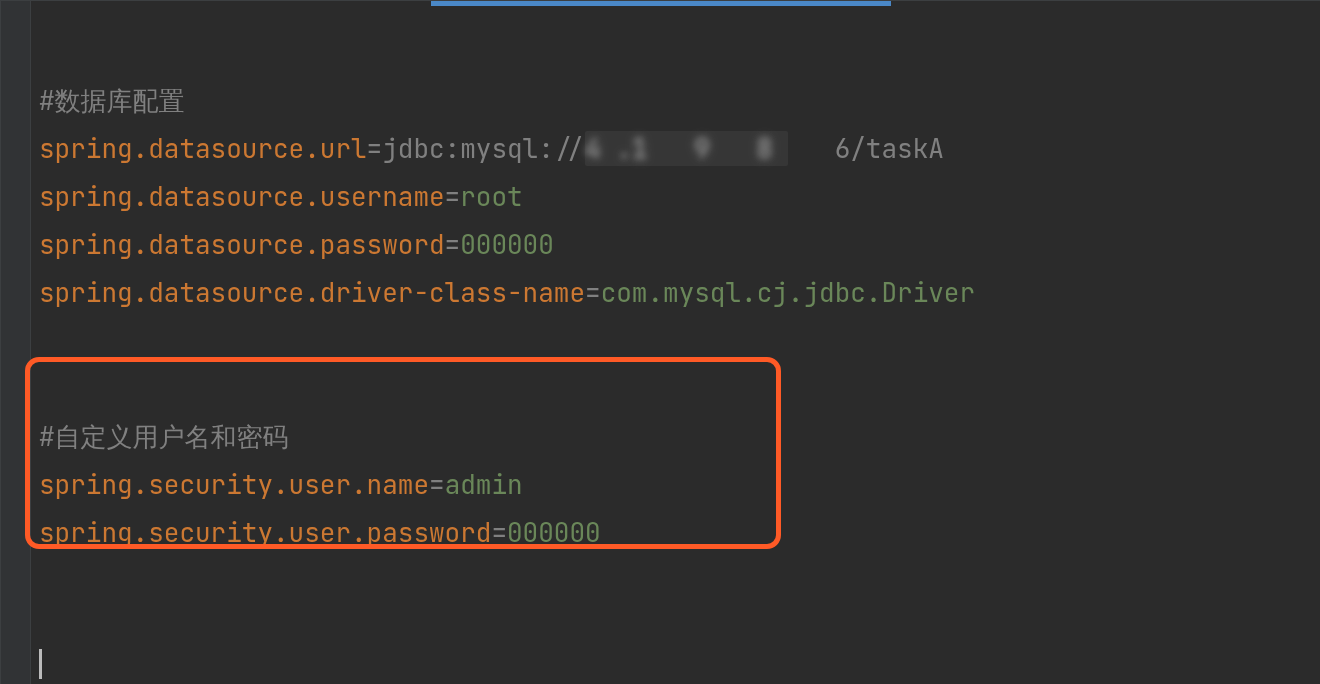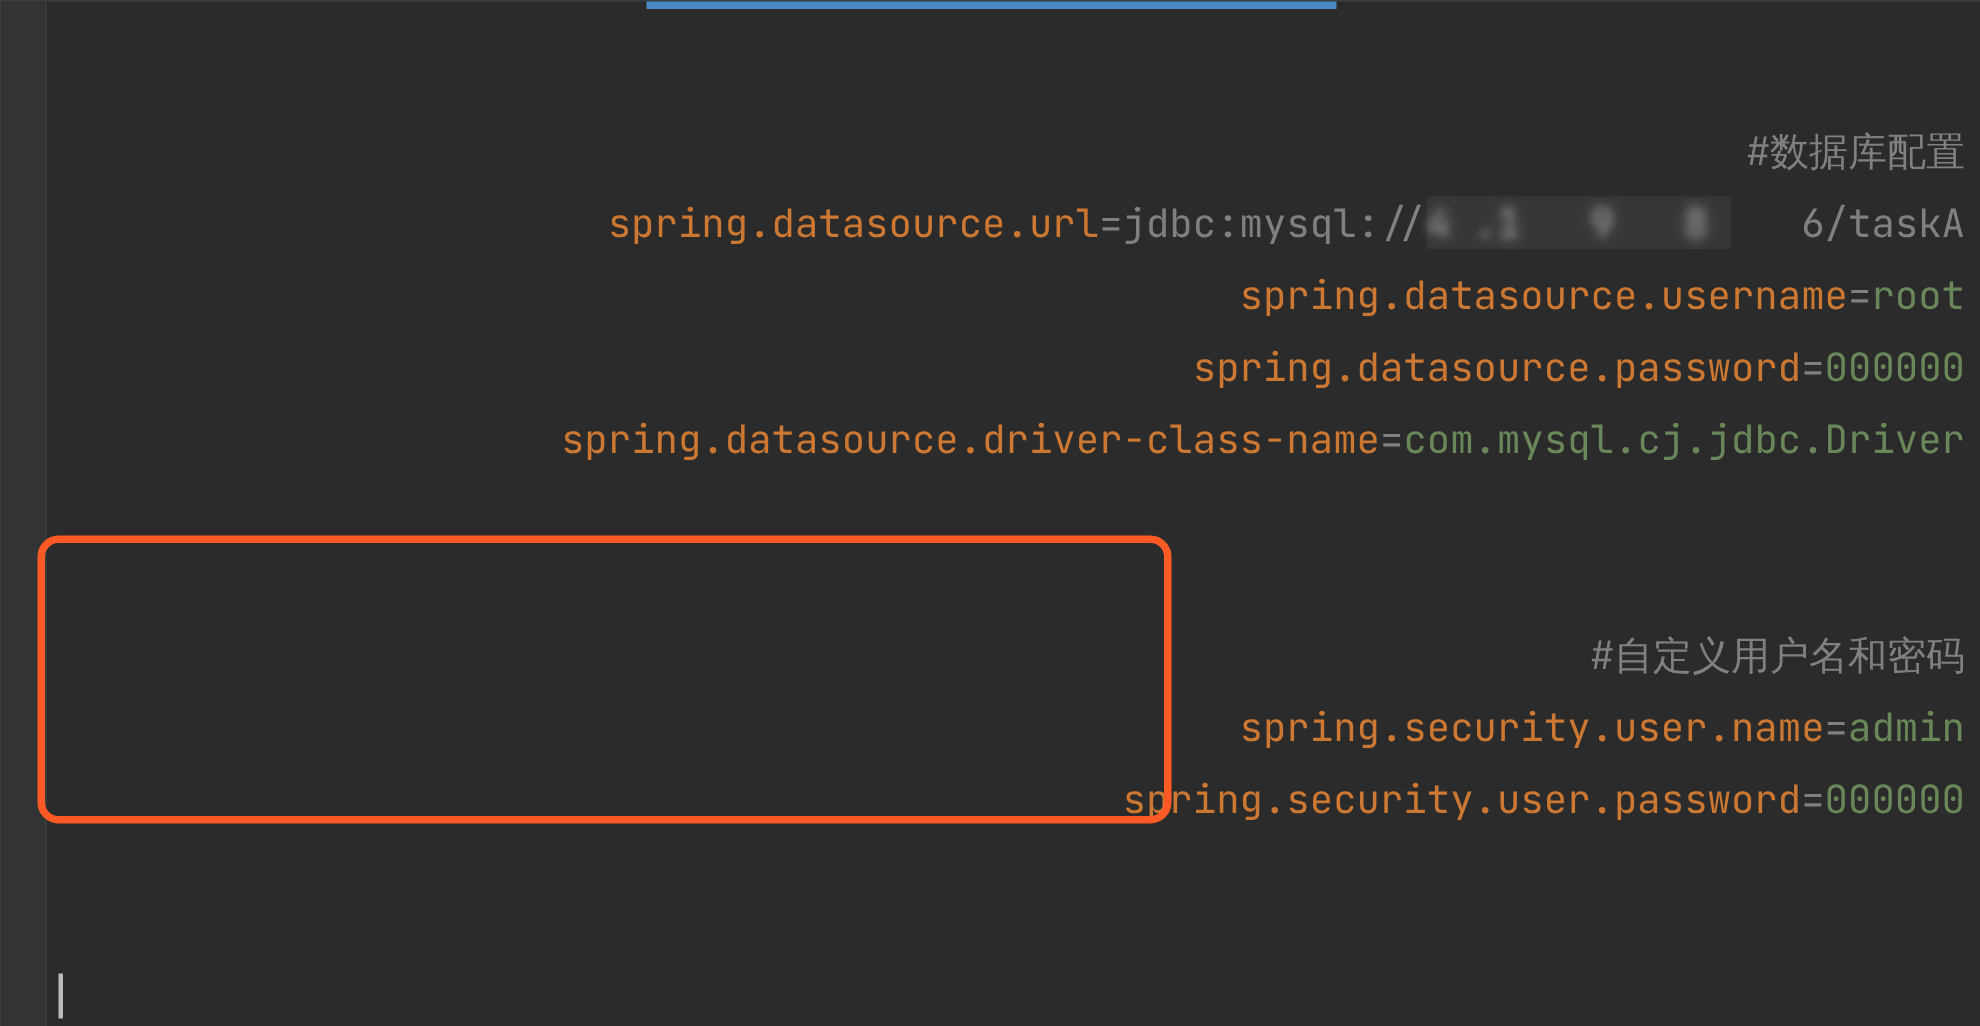--- a/index.html
+++ b/index.html
@@ -21,21 +21,21 @@
       position:absolute; left:0; top:0; bottom:0;
       width:30px; background:#313335;
       border-right:1px solid #3c3f41;
     }
     .tab-underline {
       position:absolute; top:0; left:430px;
       width:460px; height:5px; background:#4a88c7;
     }
     .code {
       position:absolute; left:38px; top:28px; right:10px;
-      line-height:48px; white-space:pre;text-align:right;
+      line-height:48px; white-space:pre;
     }
     .comment   { color:#808080; font-style:normal; }
     .key       { color:#cc7832; }
     .eq        { color:#808080; }
     .val       { color:#6a8759; }
     .val-txt   { color:#6a8759; }
     .url-part  { color:#808080; }
     .blur {
       color:transparent;
       text-shadow:0 0 12px #8a8a8a, 0 0 6px #8a8a8a;

